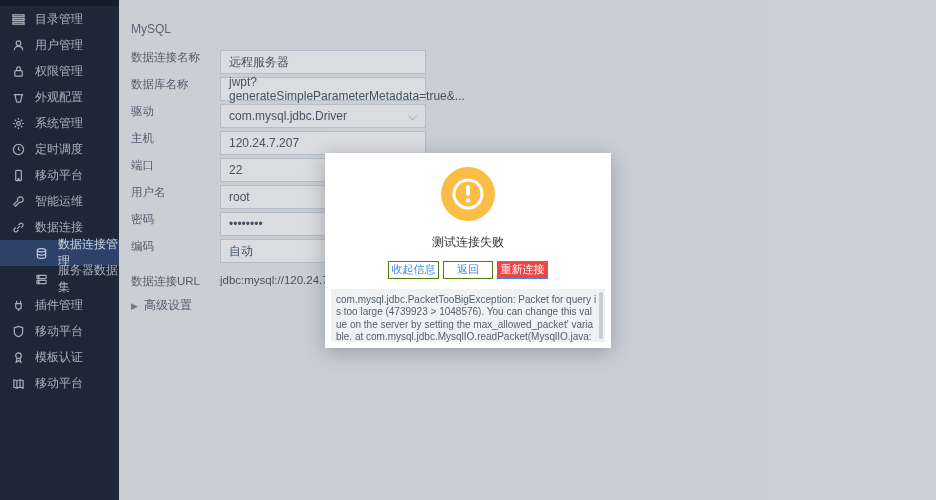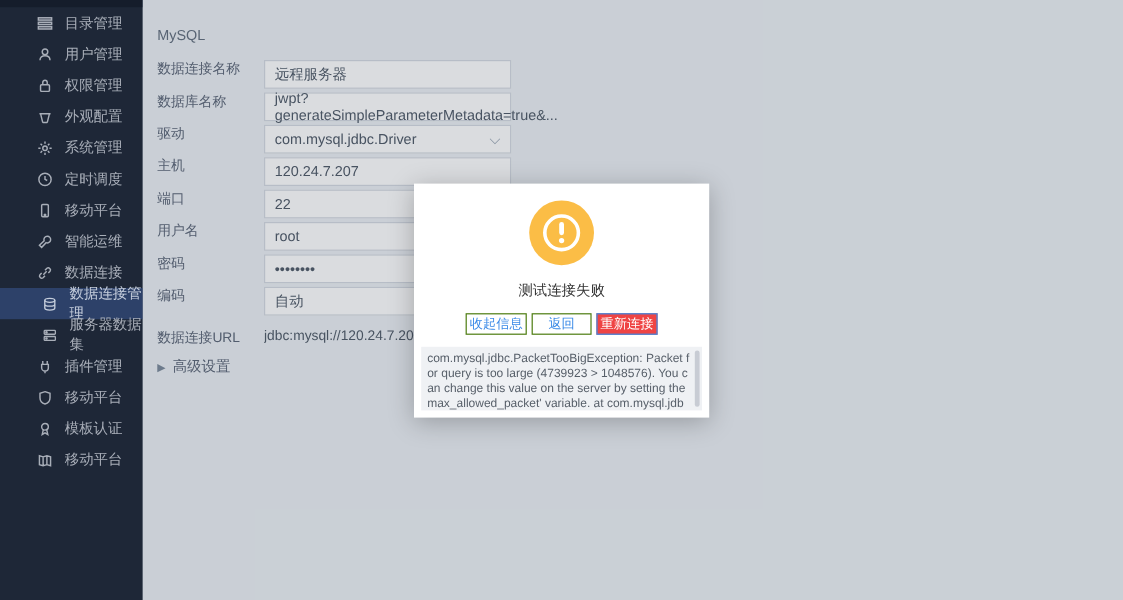--- a/index.html
+++ b/index.html
@@ -1,34 +1,34 @@
 <!DOCTYPE html>
 <html><head>
 <meta charset="utf-8">
 <style>
 html,body{margin:0;padding:0;width:936px;height:500px;font-family:"Microsoft YaHei","PingFang SC",Arial,sans-serif;font-size:12px;color:#333;overflow:hidden;background:#f5f7fa}
 .sidebar{position:absolute;left:0;top:0;bottom:0;width:119px;background:#1a2333}
-.sidebar .item{display:flex;align-items:center;height:26px;padding-left:30px;color:#c3c7d0;cursor:pointer;gap:10px}
+.sidebar .item{display:flex;align-items:center;height:26px;padding-left:11px;color:#c3c7d0;cursor:pointer;gap:10px}
 .sidebar .sub{padding-left:34px}
 .sidebar .item.active{background:#2d4370;color:#e6eefc}
 .sidebar .icon{width:14px;height:14px;display:inline-flex;align-items:center;justify-content:center;flex:0 0 14px}
 .sidebar .icon svg{display:block}
 .sidebar-top{position:absolute;left:0;right:0;top:0;height:6px;background:#0f1624}
 .handle{position:absolute;left:119px;top:0;width:5px;height:6px;background:#254067}
 .main{position:absolute;left:119px;right:0;top:0;bottom:0;background:#ecf0f4;padding:22px 0 0 12px;box-sizing:border-box}
 .tab{font-size:12px;color:#616d7d;margin-bottom:14px}
 .form-row{display:flex;align-items:flex-start;margin-bottom:3px}
 .label{width:89px;color:#5a6476;font-size:11.5px}
 .control{width:188px;height:22px;background:#fff;border:1px solid #d5dae2;display:flex;align-items:center;padding:0 8px;color:#4d5866;gap:6px;position:relative}
 .control .chev{position:absolute;right:8px;color:#9aa6b4}
 .link{color:#4d5866;font-size:11.5px}
 .adv{display:flex;align-items:center;gap:6px;margin-top:8px;color:#5a6476}
 .adv .tri{color:#7b899a;font-size:9px}
 .overlay{position:absolute;inset:0;background:rgba(50,62,78,0.18);display:flex;align-items:center;justify-content:center}
-.dialog{width:246px;background:#fff;box-shadow:0 4px 20px rgba(0,0,0,0.25);padding:14px 0 0 0;min-height:175px}
+.dialog{width:286px;background:#fff;box-shadow:0 4px 20px rgba(0,0,0,0.25);padding:14px 0 0 0;min-height:175px}
 .dlg-icon{width:54px;height:54px;border-radius:50%;background:#fbbd46;margin:0 auto;display:flex;align-items:center;justify-content:center}
 .dlg-msg{text-align:center;color:#333;font-size:12px;margin-top:13px}
 .dlg-btns{display:flex;justify-content:center;gap:4px;margin-top:10px}
 .btn{width:48.5px;height:16px;font-size:11px;display:inline-flex;align-items:center;justify-content:center;cursor:pointer}
 .btn.out{border:1px solid #4d7c0f;color:#3a8ae7;background:#fff}
 .btn.pri{border:1px solid #3a8ae7;color:#fff;background:#ef4444}
 .err-box{margin:10px 6px 6px 6px;background:#eff1f4;color:#575f69;font-size:10px;line-height:1.25;padding:5px 8px 5px 5px;height:43px;overflow:hidden;position:relative;word-break:break-all}
 .err-box .scrollbar{position:absolute;right:2px;top:3px;bottom:3px;width:4px;background:#c8ccd4;border-radius:2px}
 </style>
 </head>

